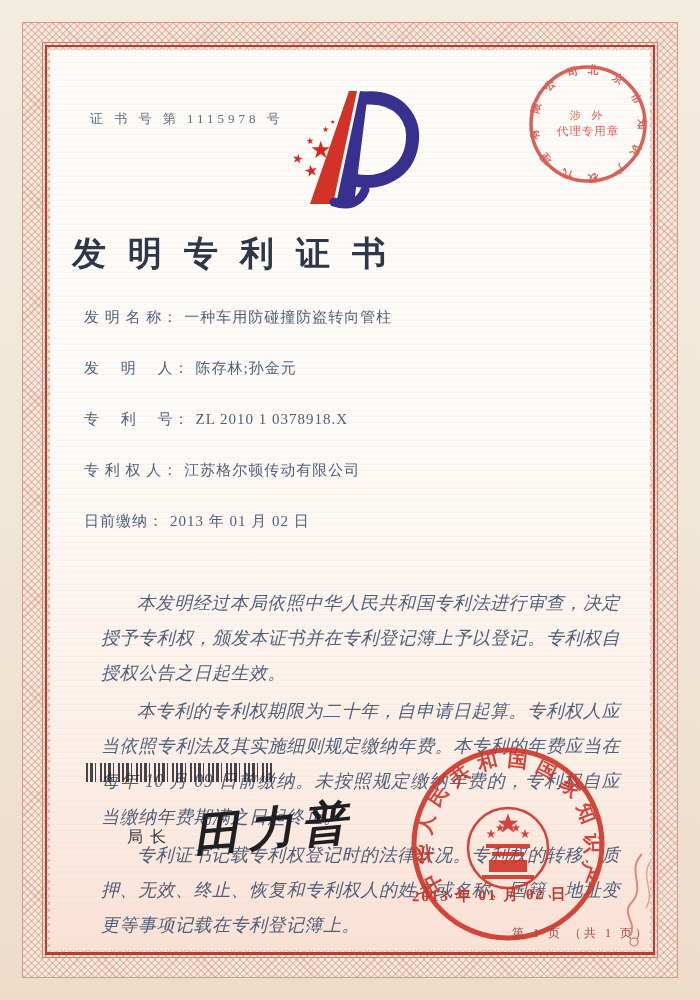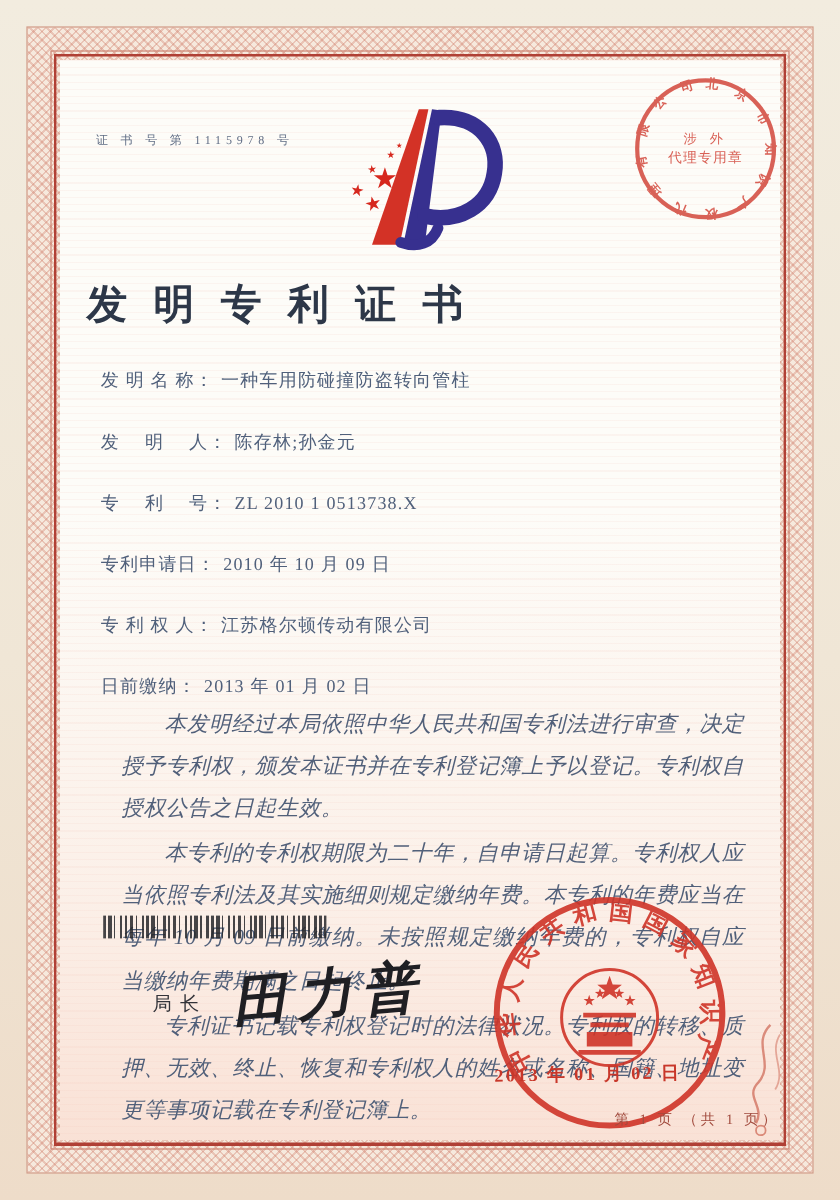--- a/index.html
+++ b/index.html
@@ -14,21 +14,21 @@
           #f6e9dd;}
   .line-outer{position:absolute;inset:42px;border:1px solid #cd8472;}
   .line-inner{position:absolute;inset:45px;border:2px solid #b04035;border-bottom-width:3px;}
   .content{position:absolute;inset:50px;
         background:
           linear-gradient(180deg, rgba(255,255,255,0) 42%, rgba(247,207,190,.28) 78%, rgba(246,199,180,.5) 100%),
           repeating-linear-gradient(180deg, rgba(235,170,158,.10) 0 1px, transparent 1px 6px),
           #fdfcf8;}
   .content > *{position:absolute;}
 
-  .cert-no{left:30px;top:60px;font-size:10px;letter-spacing:4px;color:#5f6c84;}
+  .cert-no{left:40px;top:60px;font-size:13px;letter-spacing:4px;color:#5f6c84;}
 
   .logo{left:220px;top:36px;width:152px;height:122px;}
   .logo svg{position:absolute;left:0;top:0;overflow:visible;}
   .logo .star{position:absolute;color:#d6281e;line-height:1;}
 
   .agency-seal{left:472px;top:8px;width:132px;height:132px;opacity:.82;}
 
   .title{left:0;right:0;top:158px;font-size:34px;font-weight:600;
          color:#2d3748;letter-spacing:22px;text-indent:22px;}
 
@@ -105,24 +105,21 @@
     <h1 class="title">发明专利证书</h1>
 
     <div class="fields">
       <div class="frow">
         <span class="flabel">发 明 名 称：</span><span class="fvalue">一种车用防碰撞防盗转向管柱</span>
       </div>
       <div class="frow">
         <span class="flabel">发　 明 　人：</span><span class="fvalue">陈存林;孙金元</span>
       </div>
       <div class="frow">
-        <span class="flabel">专　 利 　号：</span><span class="fvalue">ZL 2010 1 0513738.X</span>
-      </div>
-      <div class="frow">
-        <span class="flabel">专利申请日：</span><span class="fvalue">2010 年 10 月 09 日</span>
+        <span class="flabel">专　 利 　号：</span><span class="fvalue">ZL 2010 1 0378918.X</span>
       </div>
       <div class="frow">
         <span class="flabel">专 利 权 人：</span><span class="fvalue">江苏格尔顿传动有限公司</span>
       </div>
       <div class="frow">
         <span class="flabel">日前缴纳：</span><span class="fvalue">2013 年 01 月 02 日</span>
       </div>
     </div>
 
     <div class="paras">

